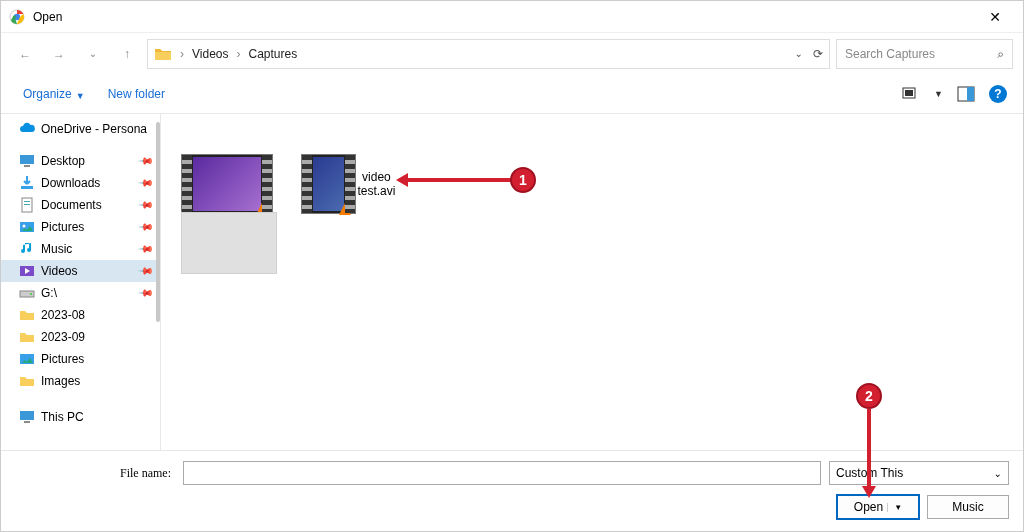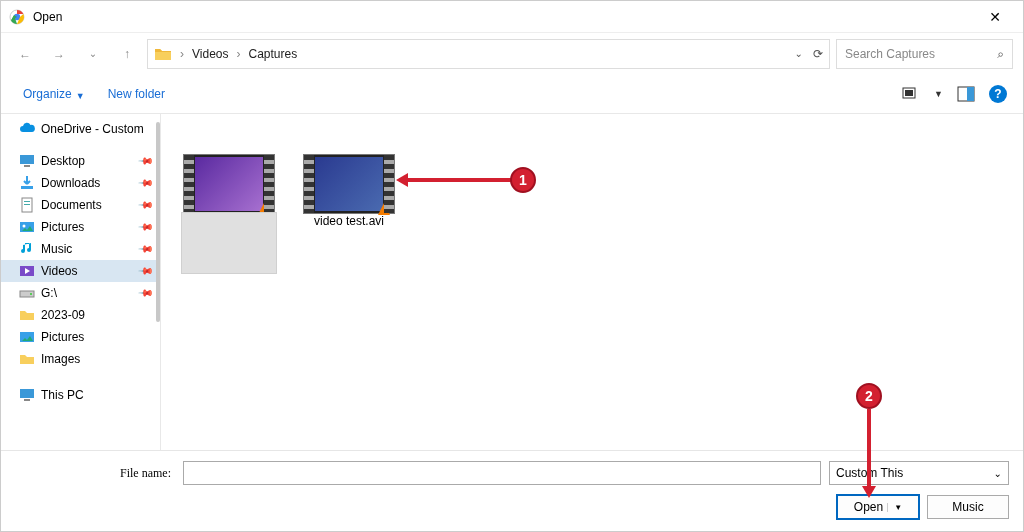--- a/index.html
+++ b/index.html
@@ -29,21 +29,21 @@
   .content { display: flex; height: 352px; }
   .sidebar { width: 160px; border-right: 1px solid #e8e8e8; overflow: hidden; padding-top: 4px; position: relative; }
   .sb-item { display: flex; align-items: center; gap: 6px; padding: 4px 8px 4px 18px; height: 22px; }
   .sb-item.selected { background: #d8e6f2; }
   .sb-item .pin { margin-left: auto; color: #666; font-size: 10px; transform: rotate(45deg); }
   .sb-icon { width: 16px; height: 16px; display: inline-flex; align-items: center; justify-content: center; }
   .sb-scroll { position: absolute; right: 0; top: 8px; width: 4px; height: 200px; background: #c8c8c8; border-radius: 2px; }
 
   .filepane { flex: 1; padding: 40px 20px; position: relative; }
   .files { display: flex; gap: 24px; }
-  .file { width: 96px; display: flex; flex-direction: column; align-items: center; gap: 0; }
+  .file { width: 96px; display: flex; flex-direction: row; align-items: center; gap: 0; }
   .thumb { width: 92px; height: 60px; background: #222; border: 1px solid #777; position: relative; }
   .thumb::before, .thumb::after { content: ""; position: absolute; top: 0; bottom: 0; width: 10px; background: repeating-linear-gradient(#333 0 5px, #aaa 5px 9px); }
   .thumb::before { left: 0; }
   .thumb::after { right: 0; }
   .thumb .inner { position: absolute; left: 11px; right: 11px; top: 2px; bottom: 2px; background: linear-gradient(135deg, #2a3a90, #4a6ab0); }
   .thumb.t1 .inner { background: linear-gradient(135deg, #5a2aa0, #a770d0); }
   .cone { position: absolute; right: 4px; bottom: -2px; width: 0; height: 0; border-left: 6px solid transparent; border-right: 6px solid transparent; border-bottom: 12px solid #f57c00; }
   .file .caption { font-size: 12px; text-align: center; word-break: break-word; min-height: 16px; }
   .file.selected { position: relative; }
   .file.selected .overlay { position: absolute; top: 58px; left: 0; width: 96px; height: 62px; background: #e0e0e0; border: 1px solid #d0d0d0; }
@@ -147,21 +147,21 @@
 </div>
 
 <div class="content">
   <div class="sidebar">
     <div class="sb-item">
       <span class="sb-icon">
           <svg viewBox="0 0 16 16">
             <path class="ic-cloud" d="M4 11a3 3 0 010-6 4 4 0 017.5-1A3 3 0 0113 11z"></path>
           </svg>
         </span>
-      <span>OneDrive - Custom</span>
+      <span>OneDrive - Persona</span>
     </div>
     <div style="height:10px;"></div>
 
     <div class="sb-item">
       <span class="sb-icon">
           <svg viewBox="0 0 16 16">
             <rect x="1" y="2" width="14" height="9" class="ic-monitor"></rect>
             <rect x="5" y="12" width="6" height="2" fill="#888"></rect>
           </svg>
         </span>
@@ -221,20 +221,28 @@
     </div>
     <div class="sb-item">
       <span class="sb-icon">
           <svg viewBox="0 0 16 16">
             <rect x="1" y="6" width="14" height="6" fill="#ccc" stroke="#888"></rect>
             <circle cx="12" cy="9" r="1" fill="#3c3"></circle>
           </svg>
         </span>
       <span>G:\</span>
       <span class="pin">📌</span>
+    </div>
+    <div class="sb-item">
+      <span class="sb-icon">
+          <svg viewBox="0 0 16 16">
+            <path class="ic-folder" d="M1 4h5l2 2h7v7H1z"></path>
+          </svg>
+        </span>
+      <span>2023-08</span>
     </div>
     <div class="sb-item">
       <span class="sb-icon">
           <svg viewBox="0 0 16 16">
             <path class="ic-folder" d="M1 4h5l2 2h7v7H1z"></path>
           </svg>
         </span>
       <span>2023-09</span>
     </div>
     <div class="sb-item">

